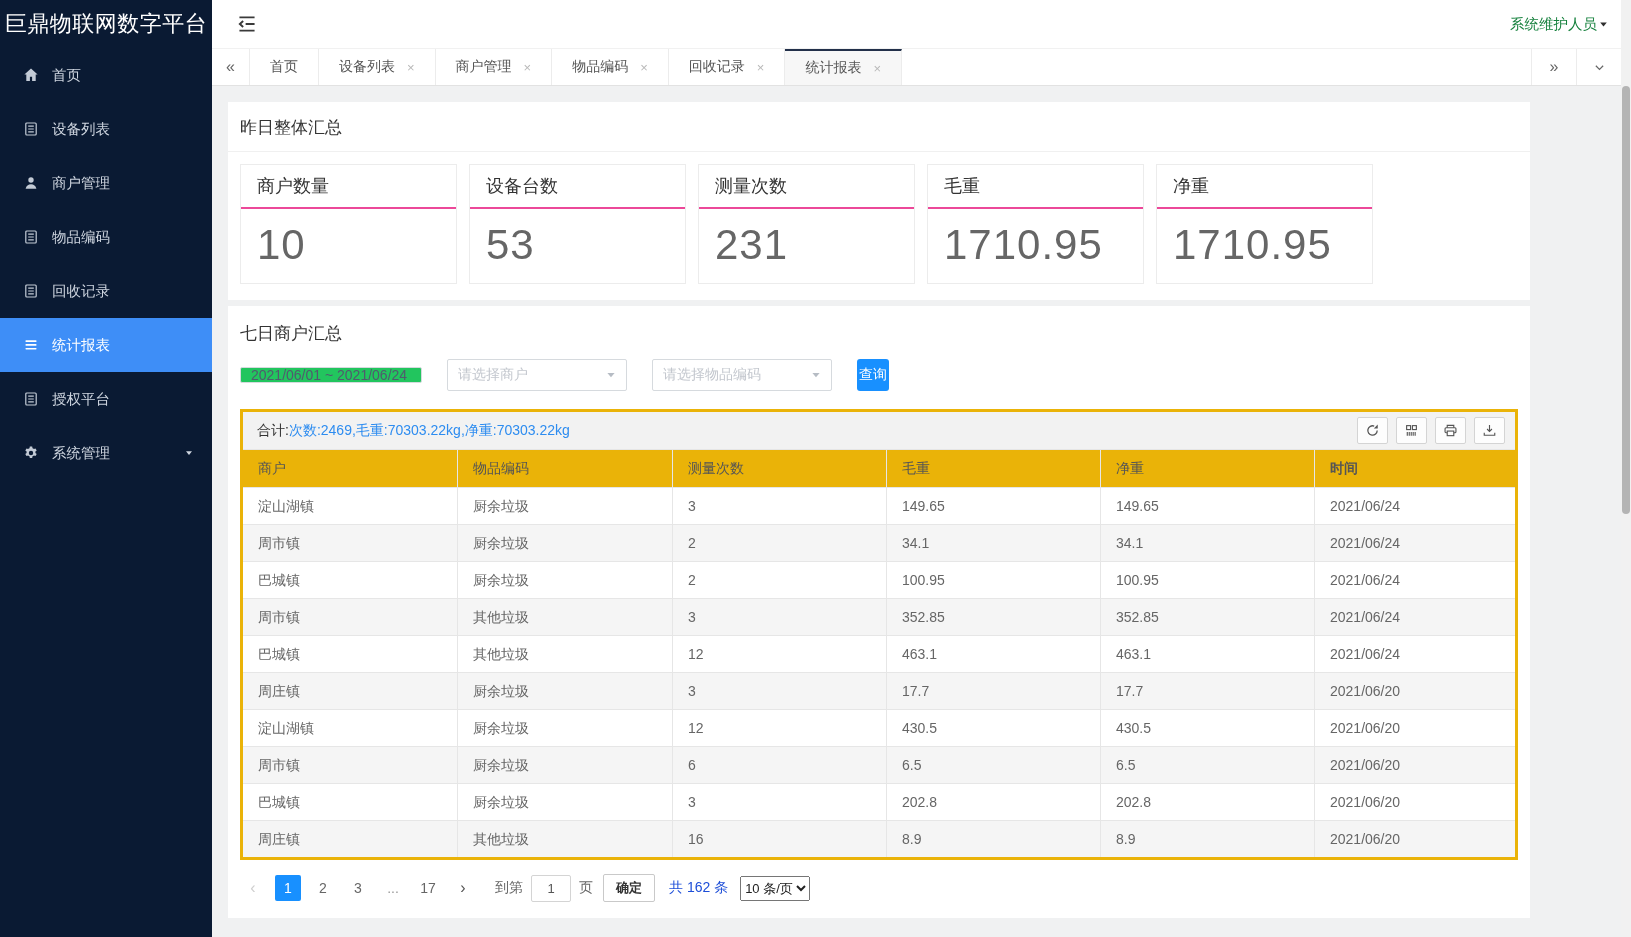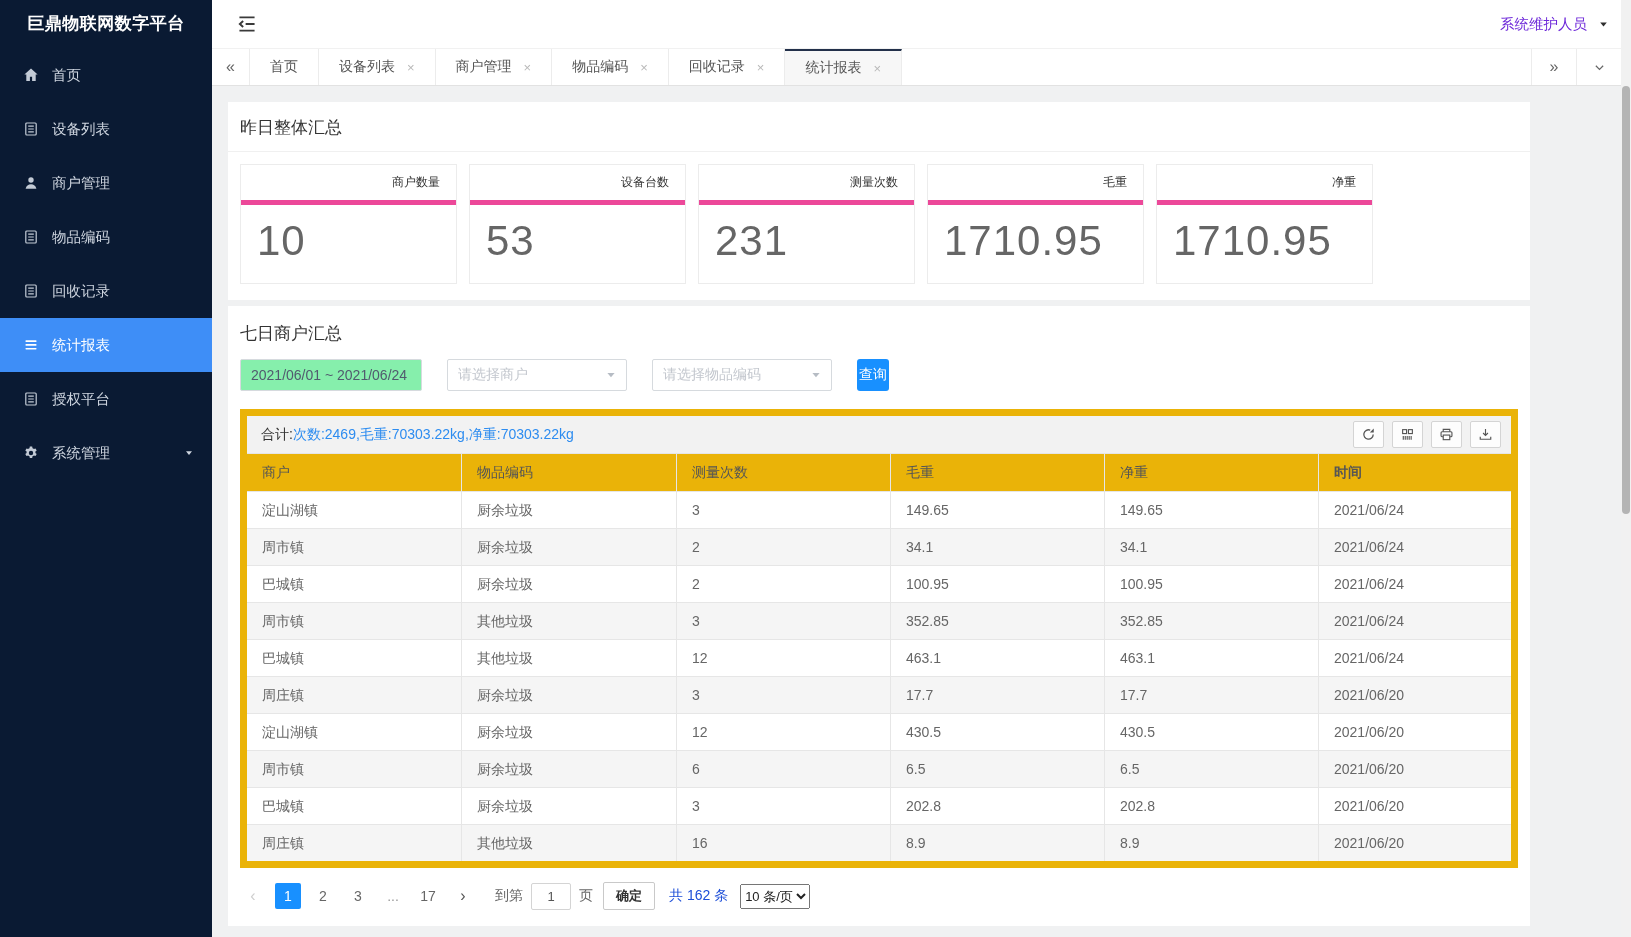--- a/index.html
+++ b/index.html
@@ -6,66 +6,66 @@
   html,body { width:1631px; height:937px; overflow:hidden; }
   body {
     font-family:"Liberation Sans","DejaVu Sans",sans-serif;
     display:flex; background:#f0f1f2; color:#333; font-size:14px;
   }
   .icon { display:inline-flex; align-items:center; justify-content:center; }
   .icon svg { width:100%; height:100%; display:block; }
 
   
   .sidebar { width:212px; flex:none; background:#0a1a33; color:#cfd6e0; }
-  .logo { height:48px; line-height:48px; text-align:center; color:#fff; font-size:17px; font-weight:bold; letter-spacing:.5px; }
+  .logo { height:48px; line-height:48px; text-align:center; color:#fff; font-size:22px; font-weight:normal; letter-spacing:.5px; }
   .menu-item { height:54px; display:flex; align-items:center; padding:0 18px 0 23px; cursor:pointer; position:relative; font-size:14.5px; }
   .menu-item .mi-icon { width:16px; height:16px; margin-right:13px; color:#c3cbd6; }
   .menu-item.active { background:#3e8ef7; color:#fff; }
   .menu-item.active .mi-icon { color:#fff; }
   .mi-caret { width:10px; height:10px; margin-left:auto; color:#cfd6e0; display:none; }
   .menu-item.expandable .mi-caret { display:inline-flex; }
 
   
   .main { flex:1; min-width:0; display:flex; flex-direction:column; margin-right:10px; }
   .header { height:48px; background:#fff; display:flex; align-items:center; justify-content:space-between; padding:0 12px 0 24px; flex:none; }
   .collapse-btn { width:22px; height:22px; color:#3a3a3a; cursor:pointer; background:none; border:none; }
-  .user-box { display:flex; align-items:center; gap:11px; cursor:pointer; font-size:14.5px; color:#6d28d9; }
+  .user-box { display:flex; align-items:center; gap:1px; cursor:pointer; font-size:14.5px; color:#15803d; }
   .user-caret { width:11px; height:11px; color:#2f2f2f; }
 
   
   .tabbar { height:38px; background:#fff; border-top:1px solid #f1f1f1; border-bottom:1px solid #e2e2e2; display:flex; align-items:stretch; flex:none; }
   .tab-scroll { width:38px; border:none; background:#fff; color:#666; font-size:16px; cursor:pointer; display:flex; align-items:center; justify-content:center; }
   .tab-scroll.left { border-right:1px solid #ececec; }
   .tab-scroll.rside { border-left:1px solid #ececec; width:45px; }
   .tabs { display:flex; align-items:stretch; flex:1; overflow:hidden; }
   .tab { display:flex; align-items:center; padding:0 20px; border-right:1px solid #ececec; font-size:14px; color:#555; cursor:pointer; position:relative; background:#fff; }
   .tab .tab-close { font-size:13px; color:#b8b8b8; margin-left:12px; line-height:1; }
   .tab.active { background:#f7f7f7; border-top:2px solid #22304a; }
   .chev-down { width:13px; height:13px; color:#666; }
 
   
   .content { flex:1; overflow:hidden; padding:16px 0 0 16px; background:#f0f1f2; }
   .panel { width:1302px; background:#fff; }
   .panel-title { font-size:17px; color:#333; font-weight:500; }
   .panel-head { padding:14px 12px 12px; border-bottom:1px solid #f0f0f0; }
   .cards { display:flex; gap:12px; padding:12px 12px 16px; }
   .card { width:217px; height:120px; border:1px solid #ececec; background:#fff; }
-  .card-label { padding:9px 16px; font-size:12px; color:#333; border-bottom:5px solid #ec4899;text-align:right; }
+  .card-label { padding:9px 16px; font-size:18px; color:#333; border-bottom:2px solid #ec4899; }
   .card-value { padding:12px 16px 0; font-size:42px; color:#666; letter-spacing:1px; }
 
   .panel2 { margin-top:6px; padding-bottom:16px; }
   .panel2 .panel-head2 { padding:16px 12px 0; }
   .filters { display:flex; align-items:center; gap:25px; padding:14px 12px 0; }
-  .date-input { width:182px; height:32px; border:1px solid #d6dade; border-radius:2px; padding:0 10px; font-size:14px; color:#515a6e; background:#86efac; }
+  .date-input { width:182px; height:16px; border:1px solid #d6dade; border-radius:2px; padding:0 10px; font-size:14px; color:#515a6e; background:#22c55e; }
   .select { width:180px; height:32px; border:1px solid #d6dade; border-radius:2px; background:#fff; display:flex; align-items:center; justify-content:space-between; padding:0 9px 0 10px; cursor:pointer; }
   .select .ph { font-size:14px; color:#c3c7ce; }
   .sel-caret { width:12px; height:12px; color:#b6bcc4; }
   .search-btn { width:32px; height:32px; background:#1890ff; color:#fff; border:none; border-radius:3px; font-size:14px; cursor:pointer; }
 
-  .table-wrap { margin:18px 12px 0; border:7px solid #eab308; }
+  .table-wrap { margin:18px 12px 0; border:3px solid #eab308; }
   .toolbar { height:38px; background:#f2f2f2; display:flex; align-items:center; padding:0 10px 0 14px; border-bottom:1px solid #e6e6e6; }
   .total { font-size:14px; color:#333; }
   .total .blue { color:#2d8cf0; }
   .tool-btns { margin-left:auto; display:flex; gap:8px; }
   .tool-btn { width:31px; height:27px; border:1px solid #d4d4d4; background:#fdfdfd; border-radius:2px; display:flex; align-items:center; justify-content:center; color:#555; cursor:pointer; }
   .tool-btn .icon, .tool-btn svg { width:15px; height:15px; }
 
   .thead, .tr { display:grid; grid-template-columns:215px 215px 214px 214px 214px 1fr; }
   .th { background:#eab308; font-size:14px; color:#555; line-height:37px; padding:0 15px; border-right:1px solid #e6e6e6; border-bottom:1px solid #e6e6e6; white-space:nowrap; overflow:hidden; }
   .th:last-child { border-right:none;font-weight:bold; }

